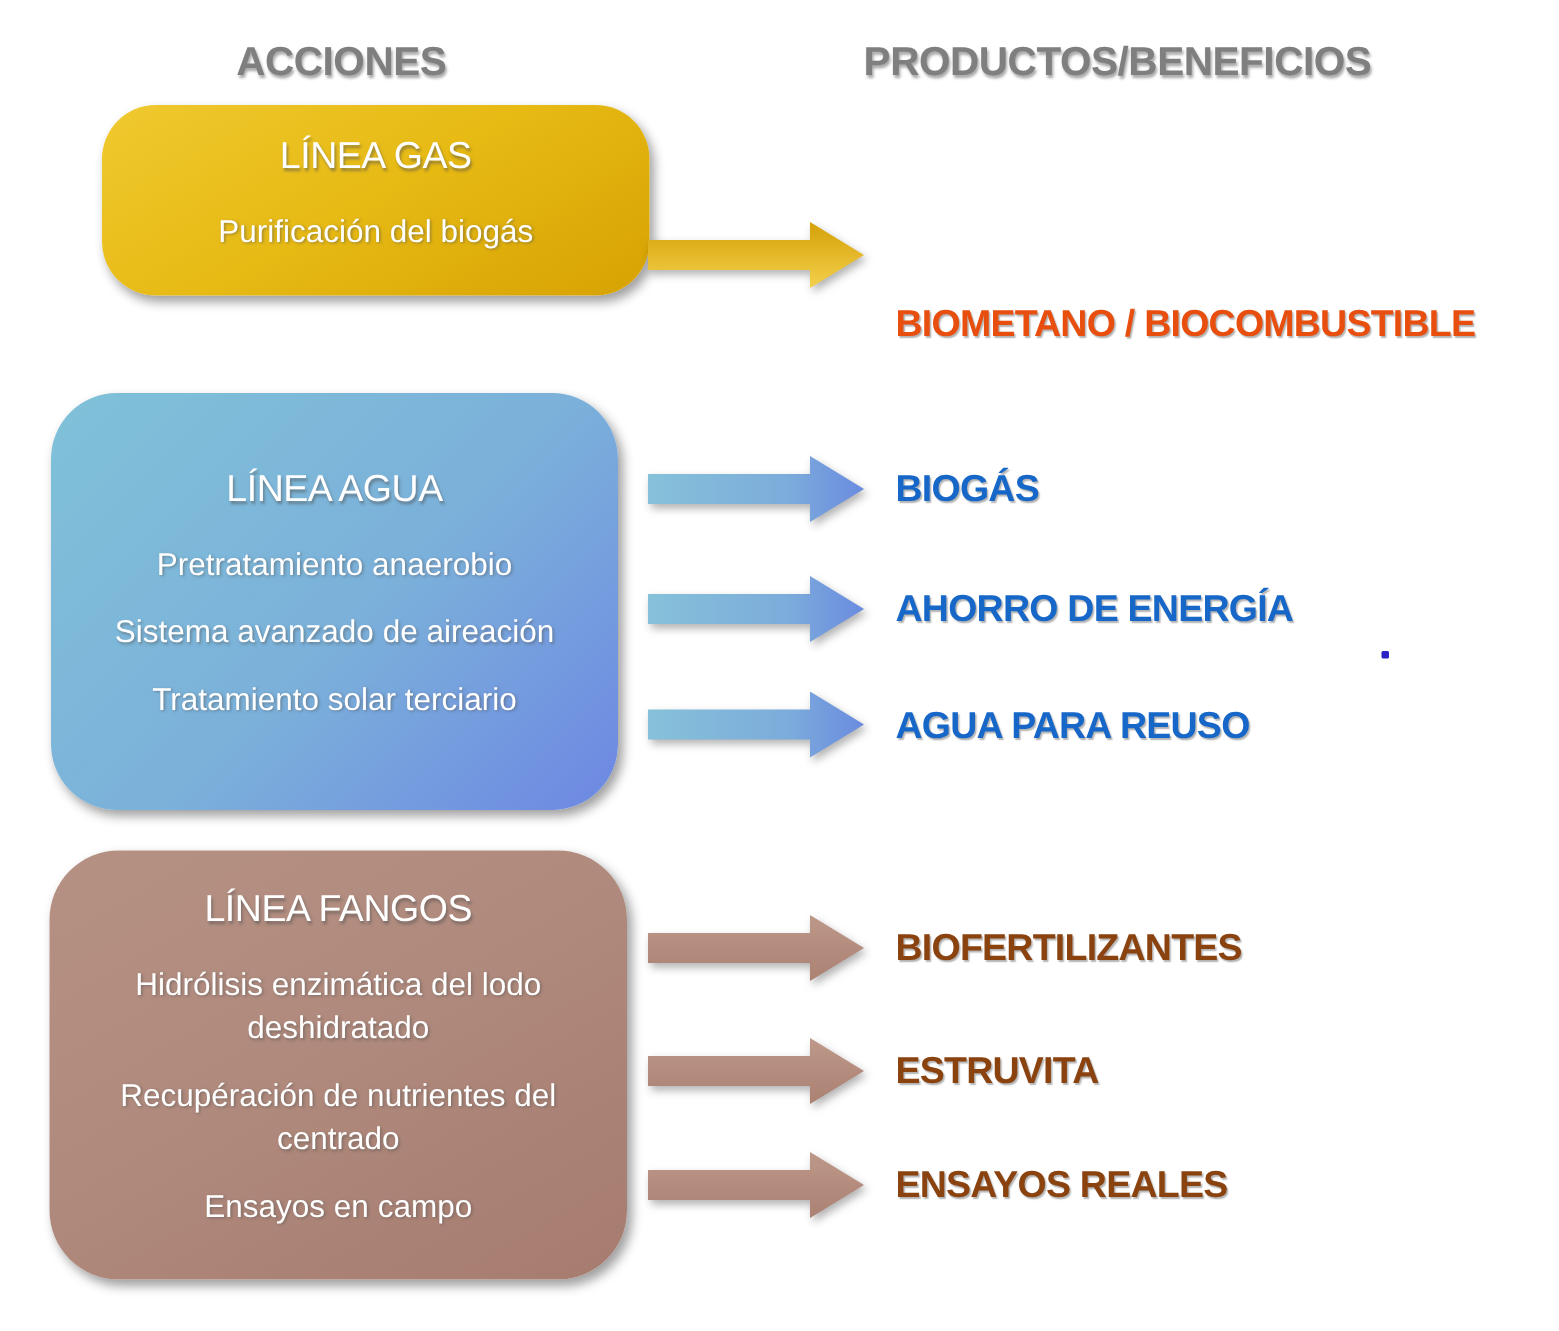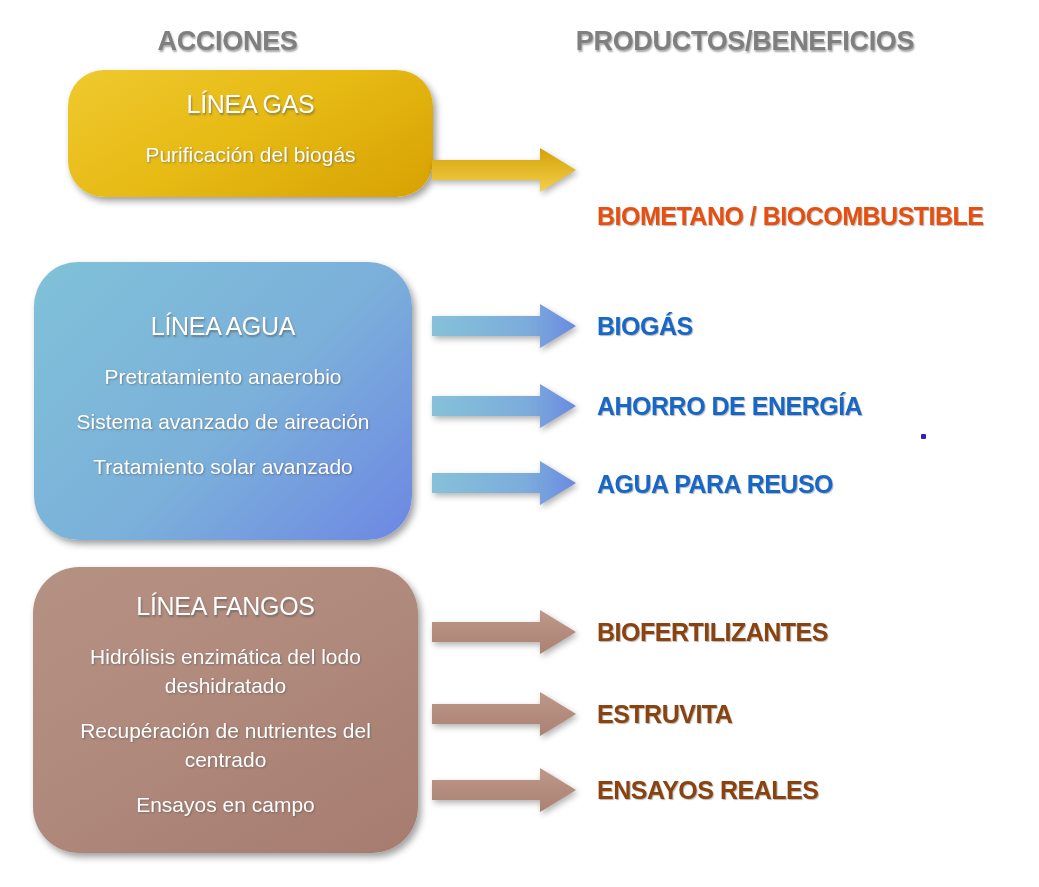--- a/index.html
+++ b/index.html
@@ -153,21 +153,21 @@
 
   <div class="box gas">
     <div class="box-title">LÍNEA GAS</div>
     <div class="box-item">Purificación del biogás</div>
   </div>
 
   <div class="box agua">
     <div class="box-title">LÍNEA AGUA</div>
     <div class="box-item">Pretratamiento anaerobio</div>
     <div class="box-item">Sistema avanzado de aireación</div>
-    <div class="box-item">Tratamiento solar avanzado</div>
+    <div class="box-item">Tratamiento solar terciario</div>
   </div>
 
   <div class="box fangos">
     <div class="box-title">LÍNEA FANGOS</div>
     <div class="box-item">Hidrólisis enzimática del lodo deshidratado</div>
     <div class="box-item">Recupéración de nutrientes del centrado</div>
     <div class="box-item">Ensayos en campo</div>
   </div>
 
   <svg class="arrow arrow-gas-1" viewBox="0 0 144 44">

